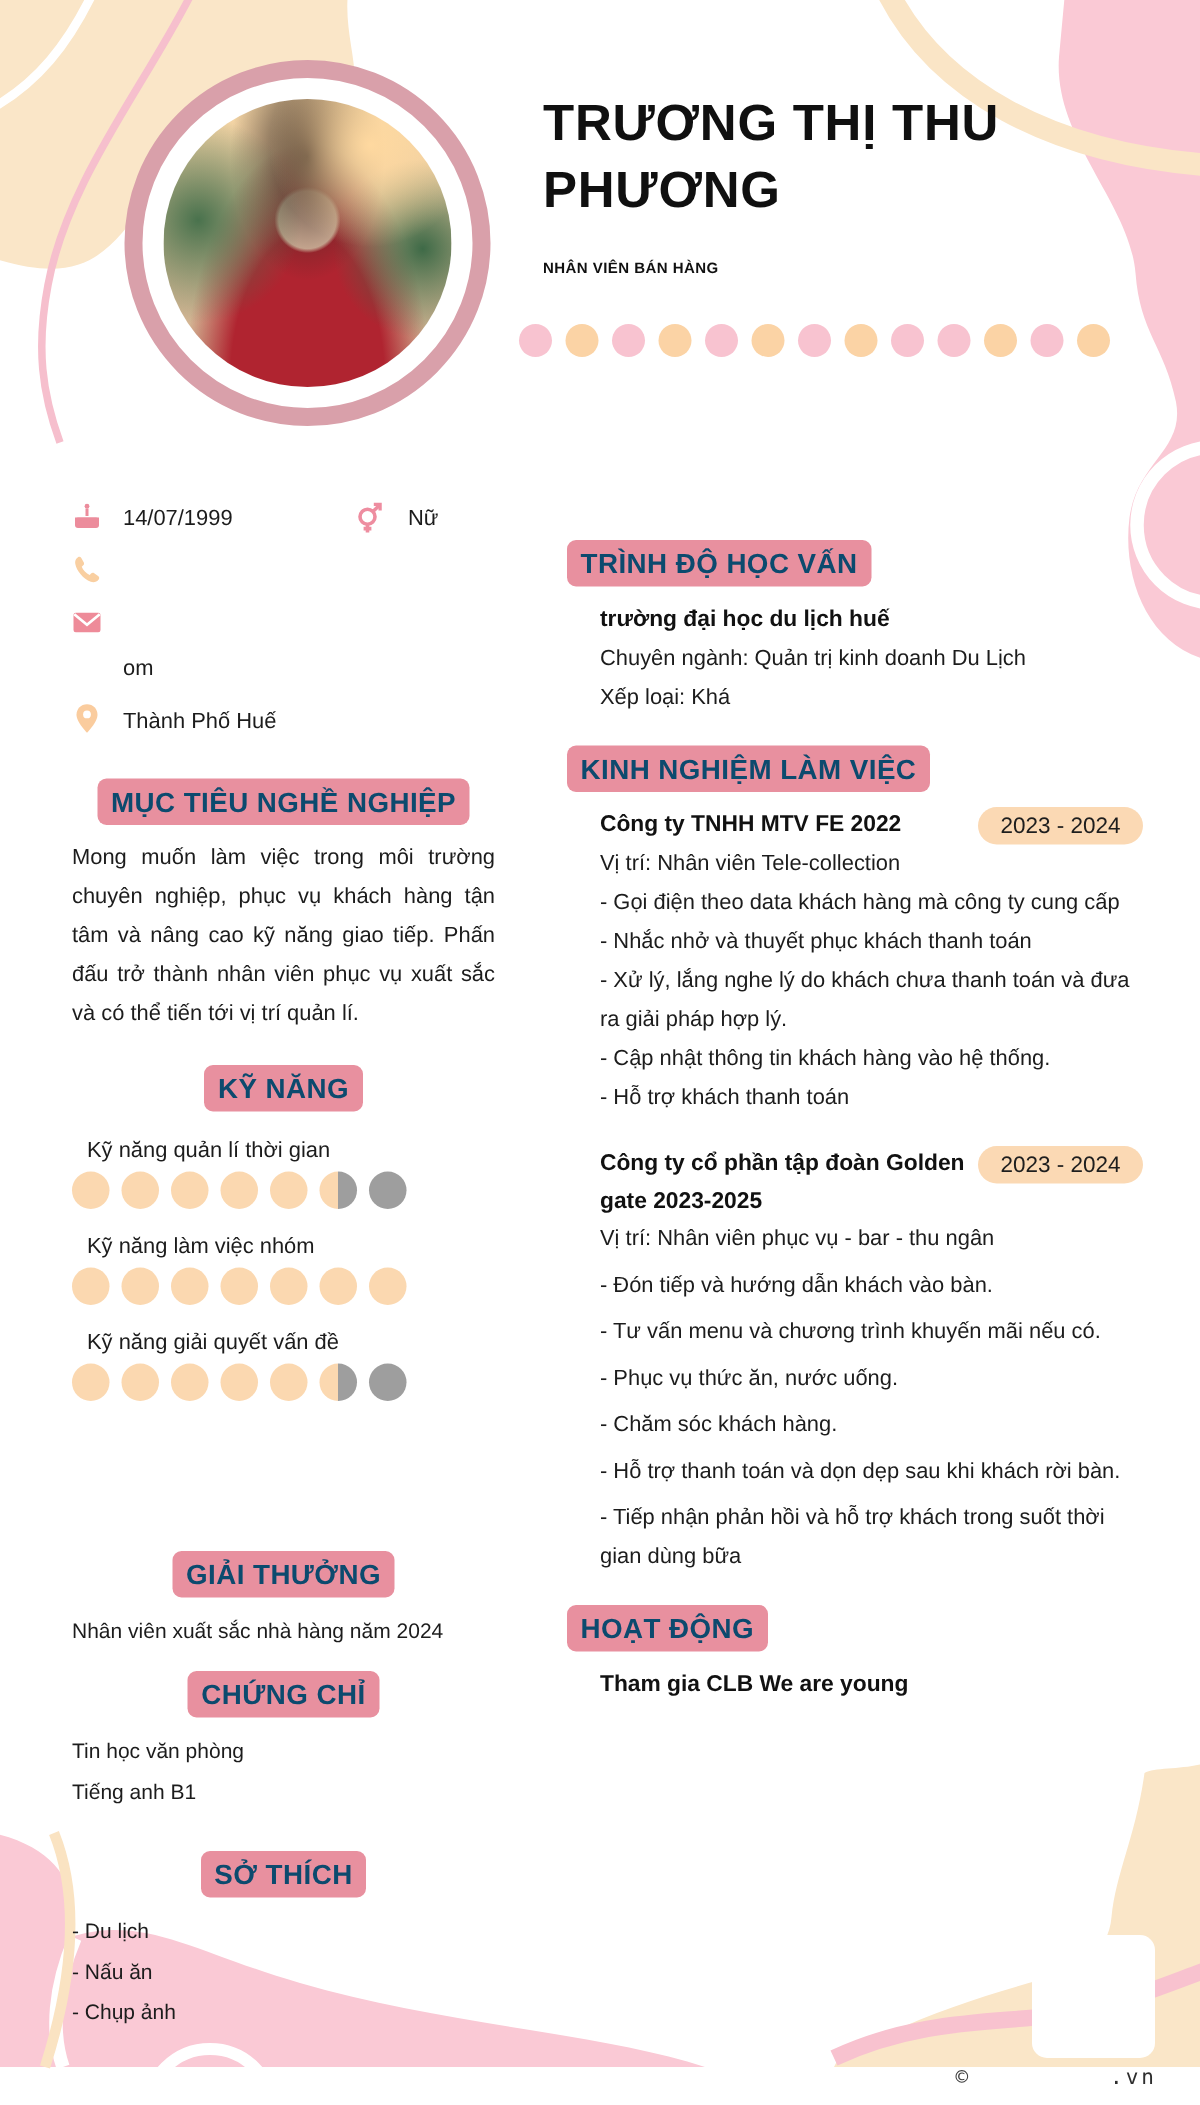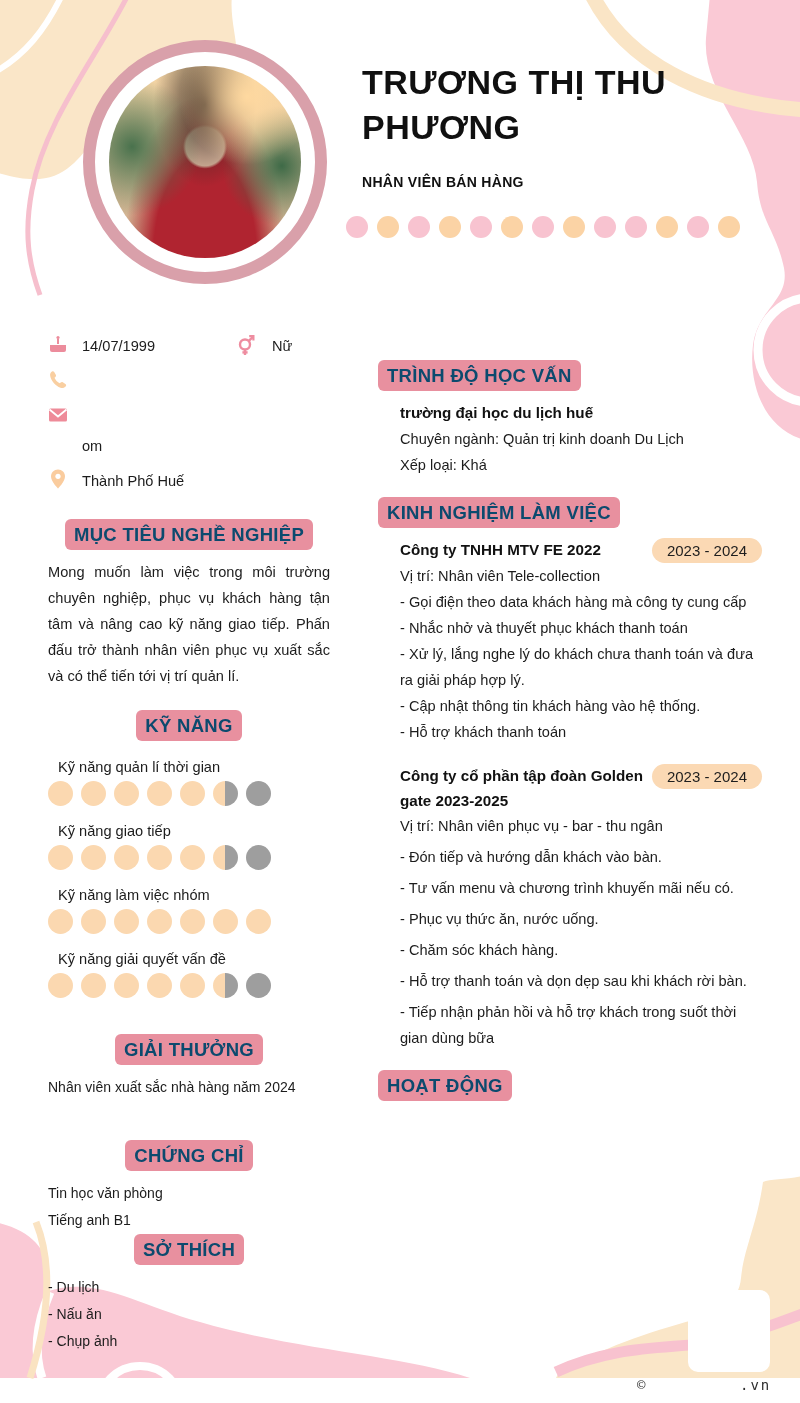--- a/index.html
+++ b/index.html
@@ -15,21 +15,21 @@
     background:
       radial-gradient(circle at 72% 16%, #ffd9a0 0%, rgba(255,217,160,0) 32%),
       radial-gradient(circle at 12% 42%, #49724d 0%, rgba(73,114,77,0) 34%),
       radial-gradient(circle at 90% 52%, #3e6a47 0%, rgba(62,106,71,0) 30%),
       radial-gradient(ellipse at 50% 20%, #3a2a22 0%, rgba(58,42,34,0) 38%),
       radial-gradient(circle at 50% 42%, #f2cdb2 0%, #f2cdb2 13%, rgba(242,205,178,0) 15%),
       radial-gradient(ellipse at 50% 100%, #b02430 0%, #b02430 38%, rgba(176,36,48,0) 60%),
       linear-gradient(180deg,#f6d7a6 0%,#e3c49d 45%,#c9ab8d 100%);}
   .name{position:absolute;left:362px;top:60px;width:390px;font-size:34px;font-weight:bold;
     color:#101010;line-height:1.33;letter-spacing:.5px;}
-  .job-title{position:absolute;left:362px;top:174px;font-size:14px;font-weight:bold;color:#101010;letter-spacing:.3px;}
+  .job-title{position:absolute;left:362px;top:174px;font-size:10px;font-weight:bold;color:#101010;letter-spacing:.3px;}
   .dots-row{position:absolute;left:346px;top:216px;display:flex;gap:9px;}
   .dots-row .dot{width:22px;height:22px;border-radius:50%;}
 
   
   .c-icon{position:absolute;width:22px;height:22px;}
   .c-text{position:absolute;font-size:14.6px;color:#1c1c1c;}
 
   
   .sec{position:absolute;}
   .badge{display:inline-block;background:#E8909F;color:#0c4a6e;font-weight:bold;font-size:18.5px;
@@ -163,32 +163,20 @@
               <span class="sdot full"></span>
               <span class="sdot full"></span>
               <span class="sdot full"></span>
               <span class="sdot full"></span>
               <span class="sdot full"></span>
               <span class="sdot half"></span>
               <span class="sdot empty"></span>
             </div>
           </div>
           <div class="skill-block">
-            <div class="skill-label">Kỹ năng giao tiếp</div>
-            <div class="skill-dots">
-              <span class="sdot full"></span>
-              <span class="sdot full"></span>
-              <span class="sdot full"></span>
-              <span class="sdot full"></span>
-              <span class="sdot full"></span>
-              <span class="sdot half"></span>
-              <span class="sdot empty"></span>
-            </div>
-          </div>
-          <div class="skill-block">
             <div class="skill-label">Kỹ năng làm việc nhóm</div>
             <div class="skill-dots">
               <span class="sdot full"></span>
               <span class="sdot full"></span>
               <span class="sdot full"></span>
               <span class="sdot full"></span>
               <span class="sdot full"></span>
               <span class="sdot full"></span>
               <span class="sdot full"></span>
             </div>
@@ -208,21 +196,21 @@
         </div>
     </div>
 
     <div class="sec" style="left:48px;top:1034px;width:282px;">
       <div class="badge-center"><span class="badge">GIẢI THƯỞNG</span></div>
       <div class="plain-list">
           <div class="li">Nhân viên xuất sắc nhà hàng năm 2024</div>
         </div>
     </div>
 
-    <div class="sec" style="left:48px;top:1140px;width:282px;">
+    <div class="sec" style="left:48px;top:1114px;width:282px;">
       <div class="badge-center"><span class="badge">CHỨNG CHỈ</span></div>
       <div class="plain-list">
           <div class="li">Tin học văn phòng</div>
           <div class="li">Tiếng anh B1</div>
         </div>
     </div>
 
     <div class="sec" style="left:48px;top:1234px;width:282px;">
       <div class="badge-center"><span class="badge">SỞ THÍCH</span></div>
       <div class="plain-list">
@@ -274,20 +262,21 @@
               <div class="li">- Hỗ trợ thanh toán và dọn dẹp sau khi khách rời bàn.</div>
               <div class="li">- Tiếp nhận phản hồi và hỗ trợ khách trong suốt thời gian dùng bữa</div>
             </div>
         </div>
       </div>
     </div>
 
     <div class="sec" style="left:378px;top:1070px;width:384px;">
       <div class="badge-left"><span class="badge">HOẠT ĐỘNG</span></div>
       <div class="indent">
+        <div class="act-heading">Tham gia CLB We are young</div>
       </div>
     </div>
 
     <div class="footer-text" style="left:637px;top:1377px;">©</div>
     <div class="footer-text" style="left:740px;top:1377px;letter-spacing:2px;color:#2e2e2e;">.vn</div>
 
   </div>
 </div>
 
 </body></html>

